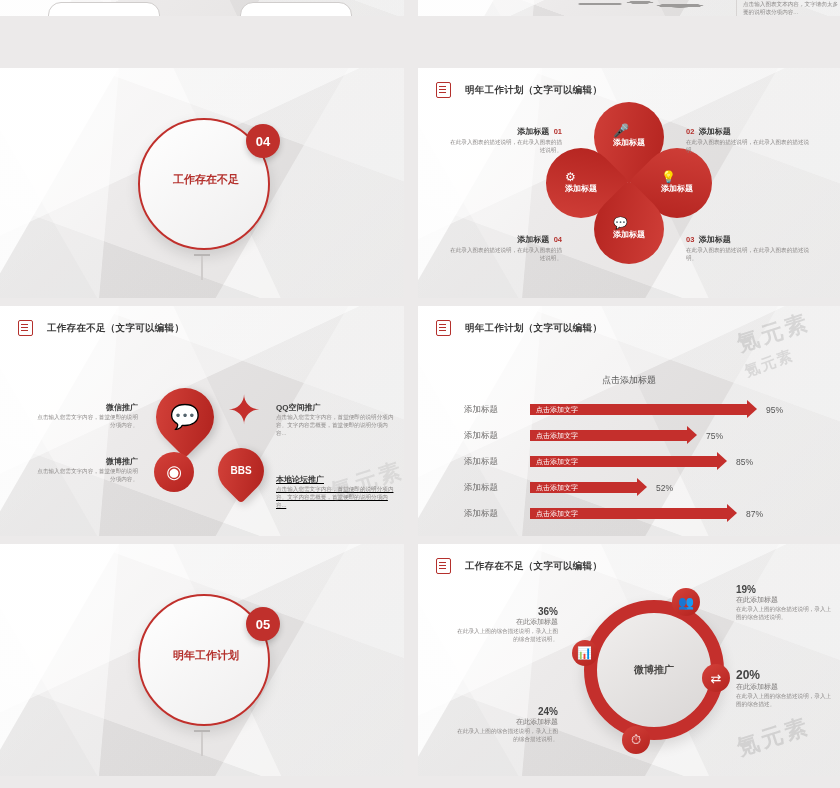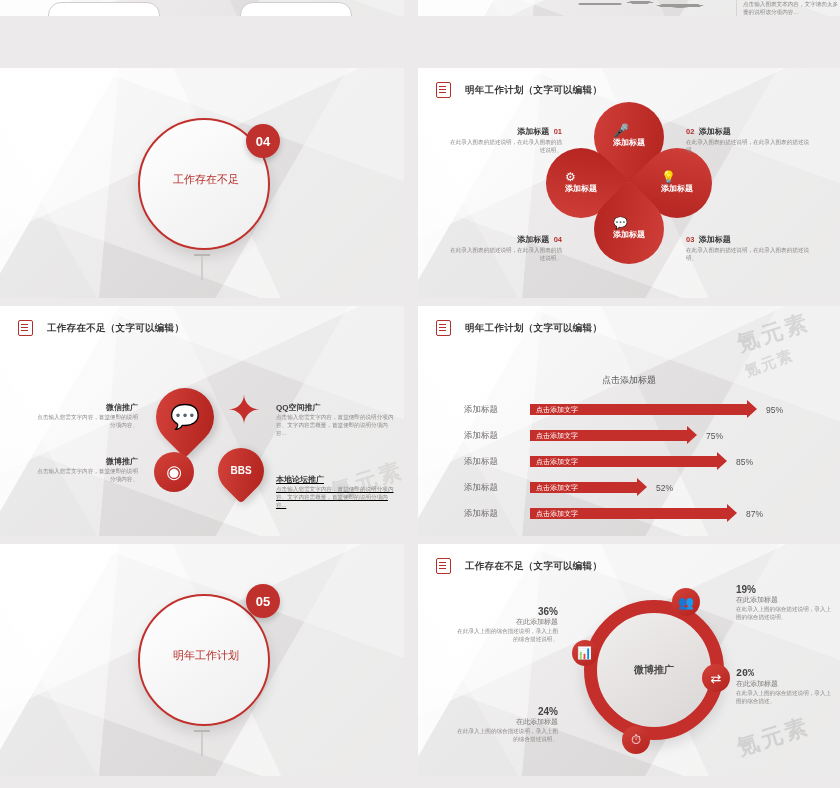--- a/index.html
+++ b/index.html
@@ -27,21 +27,21 @@
   
   .hdr{position:absolute;left:18px;top:14px;display:flex;align-items:center;gap:14px;}
   .hdr .ic{width:13px;height:14px;border:1.5px solid #b4302c;border-radius:2px;position:relative;}
   .hdr .ic:before{content:"";position:absolute;left:2px;top:3px;width:7px;height:1.3px;background:#b4302c;box-shadow:0 3px 0 #b4302c,0 6px 0 #b4302c;}
   .hdr .t{font-size:9.5px;color:#3a3a3a;font-weight:bold;letter-spacing:.3px;}
 
   
   .bigcircle{position:absolute;width:128px;height:128px;border-radius:50%;
      background:linear-gradient(145deg,#ffffff,#efeeee);
      border:2px solid #c0302c;box-shadow:0 6px 14px rgba(0,0,0,.12);}
-  .bigcircle .label{position:absolute;left:4px;right:0;top:52px;text-align:center;font-size:11px;color:#b4302c;font-weight:normal;}
+  .bigcircle .label{position:absolute;left:4px;right:0;top:52px;text-align:center;font-size:11px;color:#b4302c;font-weight:bold;}
   .numbadge{position:absolute;width:34px;height:34px;border-radius:50%;background:#c0302c;color:#fff;
      display:flex;align-items:center;justify-content:center;font-size:13px;font-weight:bold;box-shadow:0 3px 6px rgba(0,0,0,.2);}
   .tick{position:absolute;width:1.5px;height:26px;background:#cfcccb;}
   .tickbar{position:absolute;width:16px;height:1.5px;background:#b8b5b4;}
 
   
   .rc{position:absolute;border-radius:50%;background:#c42f2c;color:#fff;display:flex;align-items:center;justify-content:center;text-align:center;}
   .rc.soft{background:linear-gradient(145deg,#d4413a,#b4231f);}
 
   
@@ -239,21 +239,21 @@
       <div class="wm2" style="left:326px;top:48px;transform:rotate(-20deg);">氪元素</div>
     </div>
   </div>
 
   <div class="slide" style="left:0;top:544px;width:404px;height:232px;">
     <div class="poly"></div>
     <div class="content">
       <div class="bigcircle" style="left:138px;top:50px;">
         <div class="label">明年工作计划</div>
       </div>
-      <div class="numbadge" style="left:246px;top:40px;">05</div>
+      <div class="numbadge" style="left:246px;top:63px;">05</div>
       <div class="tick" style="left:201px;top:186px;"></div>
       <div class="tickbar" style="left:194px;top:186px;"></div>
     </div>
   </div>
 
   <div class="slide" style="left:418px;top:544px;width:422px;height:232px;">
     <div class="poly"></div>
     <div class="content">
       <div class="hdr">
         <span class="ic"></span>
@@ -271,21 +271,21 @@
       <div class="rc soft" style="left:204px;top:182px;width:28px;height:28px;font-size:13px;">⏱</div>
       <div class="rc soft" style="left:154px;top:96px;width:26px;height:26px;font-size:12px;">📊</div>
 
       <div style="position:absolute;left:318px;top:40px;width:96px;">
         <div style="font-size:10px;color:#444;font-weight:bold;">19%</div>
         <div class="small">在此添加标题</div>
         <div class="tiny">在此录入上图的综合描述说明，录入上图的综合描述说明。</div>
       </div>
 
       <div style="position:absolute;left:318px;top:124px;width:96px;">
-        <div style="font-size:10px;color:#444;font-weight:bold;font-family:Liberation Mono, monospace;">20%</div>
+        <div style="font-size:12px;color:#444;font-weight:bold;">20%</div>
         <div class="small">在此添加标题</div>
         <div class="tiny">在此录入上图的综合描述说明，录入上图的综合描述。</div>
       </div>
 
       <div style="position:absolute;left:36px;top:62px;width:104px;text-align:right;">
         <div style="font-size:10px;color:#444;font-weight:bold;">36%</div>
         <div class="small">在此添加标题</div>
         <div class="tiny">在此录入上图的综合描述说明，录入上图的综合描述说明。</div>
       </div>
 

